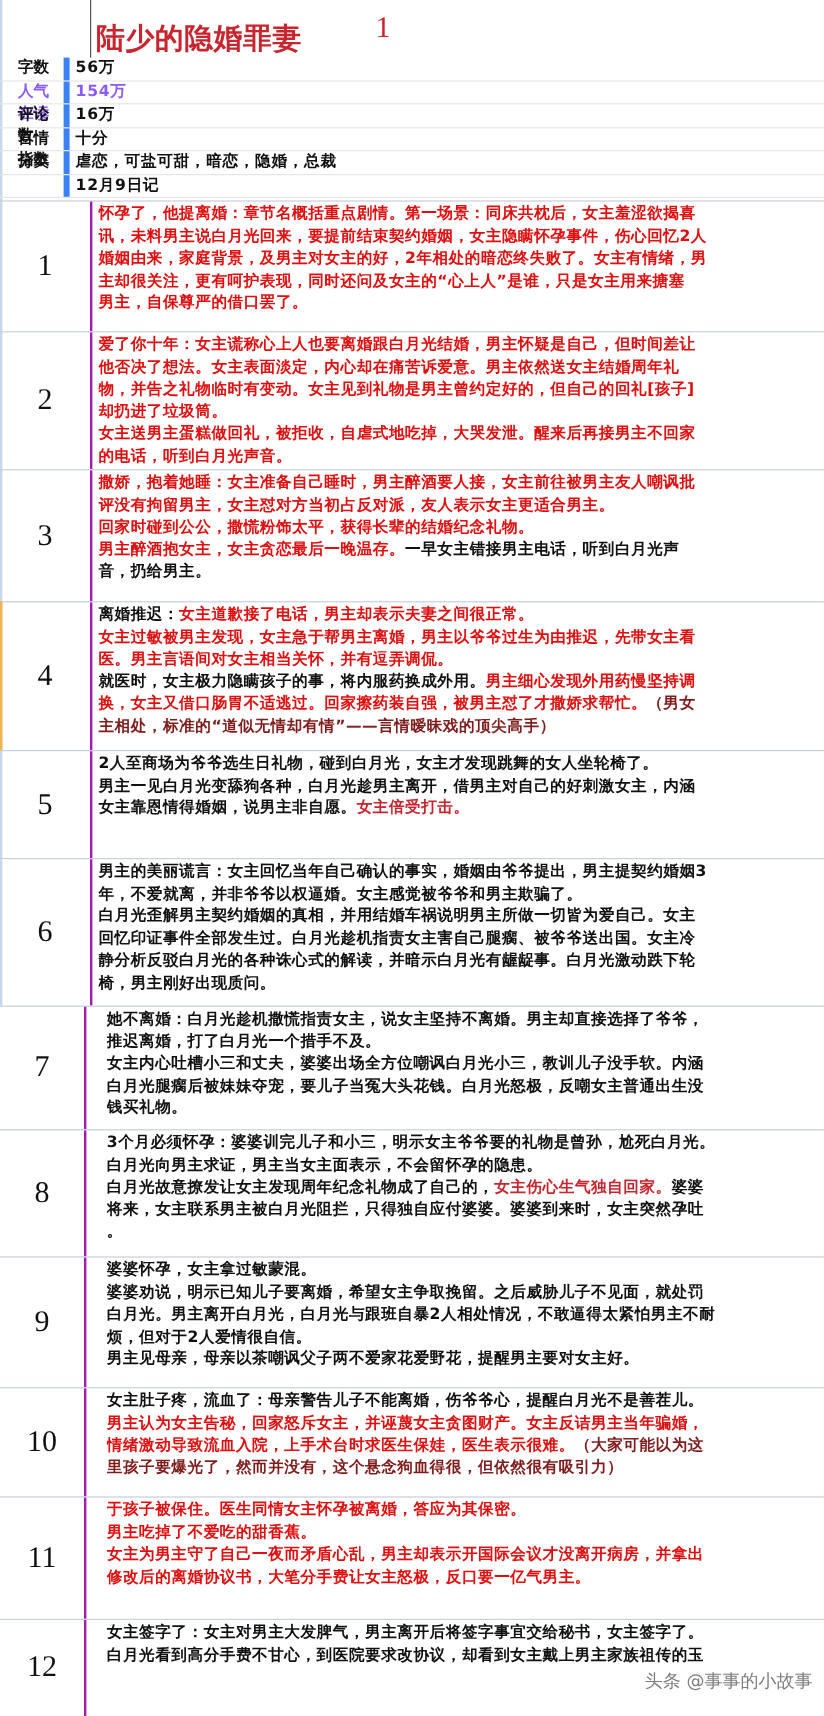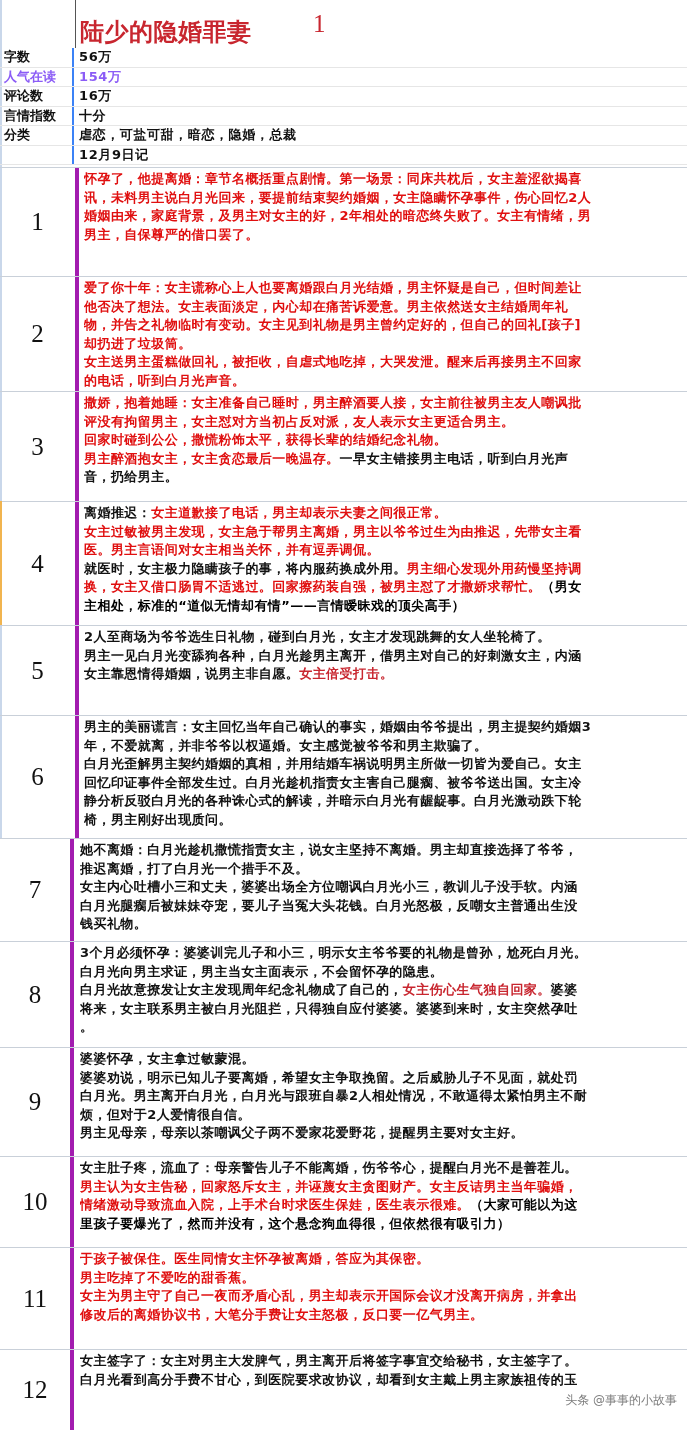--- a/index.html
+++ b/index.html
@@ -9,38 +9,38 @@
   .left-rule { position: absolute; left: 0; top: 0; width: 2px; height: 838px; background: #c9d7ea; }
   .title-row { position: absolute; left: 0; top: 0; width: 687px; height: 48px; }
   .title-row .vsep { position: absolute; left: 75px; top: 0; width: 1px; height: 48px; background: #555; }
   .title { position: absolute; left: 80px; top: 16px; font-family: "Liberation Serif", "DejaVu Serif", serif;
            font-size: 24px; color: #c8262f; font-weight: bold; letter-spacing: 0.5px; }
   .title-num { position: absolute; left: 313px; top: 10px; font-family: "Liberation Serif", "DejaVu Serif", serif;
                font-size: 25px; color: #c8262f; }
   .meta { position: absolute; left: 0; top: 48px; width: 687px; }
   .meta-row { height: 18.5px; display: flex; font-size: 13px; font-weight: bold; line-height: 18px;
               border-bottom: 1px solid #e6e6e6; }
-  .meta-row .k { width: 74px; padding-left: 4px; border-right: 2px solid #3b82f6; box-sizing: border-box; }
+  .meta-row .k { width: 58px; padding-left: 15px; border-right: 5px solid #3b82f6; box-sizing: border-box; }
   .meta-row .v { padding-left: 5px; letter-spacing: 0.6px; text-align: right; }
   .meta-row.red .k, .meta-row.red .v { color: #8b5cf6; }
   .rows { position: absolute; left: 0; width: 687px; }
   .row { position: absolute; left: 0; width: 687px; display: flex; border-top: 1px solid #c9d0d9; box-sizing: border-box; }
   .row .num { width: 75px; flex: none; display: flex; align-items: center; justify-content: center;
               font-family: "Liberation Serif", "DejaVu Serif", serif; font-size: 25px; color: #111; }
-  .row .body { flex: 1; border-left: 4px solid #a21caf; padding: 2px 4px 0 5px; font-size: 13px;
+  .row .body { flex: 1; border-left: 2px solid #a21caf; padding: 2px 4px 0 5px; font-size: 13px;
                font-weight: bold; line-height: 18.6px; letter-spacing: 0.45px; }
   .row.part2 .num { width: 70px; }
-  .row.part2 .body { padding-left: 6px; }
+  .row.part2 .body { padding-left: 17px; }
   .line { display: block; white-space: nowrap; overflow: hidden; }
   .r { color: #e00f0f; }
   .dr { color: #c8262f; }
   .k { color: #111; }
-  .b { color: #000000; }
+  .b { color: #7f1d1d; }
   .accent-bar { position: absolute; left: 0; width: 2px; background: #f1b44f; }
-  .watermark { position: absolute; right: 10px; top: 1392px; font-size: 12px; color: #666; opacity: 0.85; }
+  .watermark { position: absolute; right: 10px; top: 1392px; font-size: 15px; color: #666; opacity: 0.85; }
 </style>
 </head>
 <body>
 
 <div class="sheet">
   <div class="left-rule"></div>
 
   <div class="title-row">
     <div class="vsep"></div>
     <div class="title">陆少的隐婚罪妻</div>
@@ -74,20 +74,21 @@
       </div>
     </div>
 
   <div class="rows" id="rows">
       <div class="row" style="top: 167px; height: 109px;">
         <div class="num">1</div>
         <div class="body">
           <span class="line"><span class="r">怀孕了，他提离婚：章节名概括重点剧情。第一场景：同床共枕后，女主羞涩欲揭喜</span></span>
           <span class="line"><span class="r">讯，未料男主说白月光回来，要提前结束契约婚姻，女主隐瞒怀孕事件，伤心回忆2人</span></span>
           <span class="line"><span class="r">婚姻由来，家庭背景，及男主对女主的好，2年相处的暗恋终失败了。女主有情绪，男</span></span>
+          <span class="line"><span class="r">主却很关注，更有呵护表现，同时还问及女主的“心上人”是谁，只是女主用来搪塞</span></span>
           <span class="line"><span class="r">男主，自保尊严的借口罢了。</span></span>
         </div>
       </div>
       <div class="row" style="top: 276px; height: 115px;">
         <div class="num">2</div>
         <div class="body">
           <span class="line"><span class="r">爱了你十年：女主谎称心上人也要离婚跟白月光结婚，男主怀疑是自己，但时间差让</span></span>
           <span class="line"><span class="r">他否决了想法。女主表面淡定，内心却在痛苦诉爱意。男主依然送女主结婚周年礼</span></span>
           <span class="line"><span class="r">物，并告之礼物临时有变动。女主见到礼物是男主曾约定好的，但自己的回礼[孩子]</span></span>
           <span class="line"><span class="r">却扔进了垃圾筒。</span></span>

